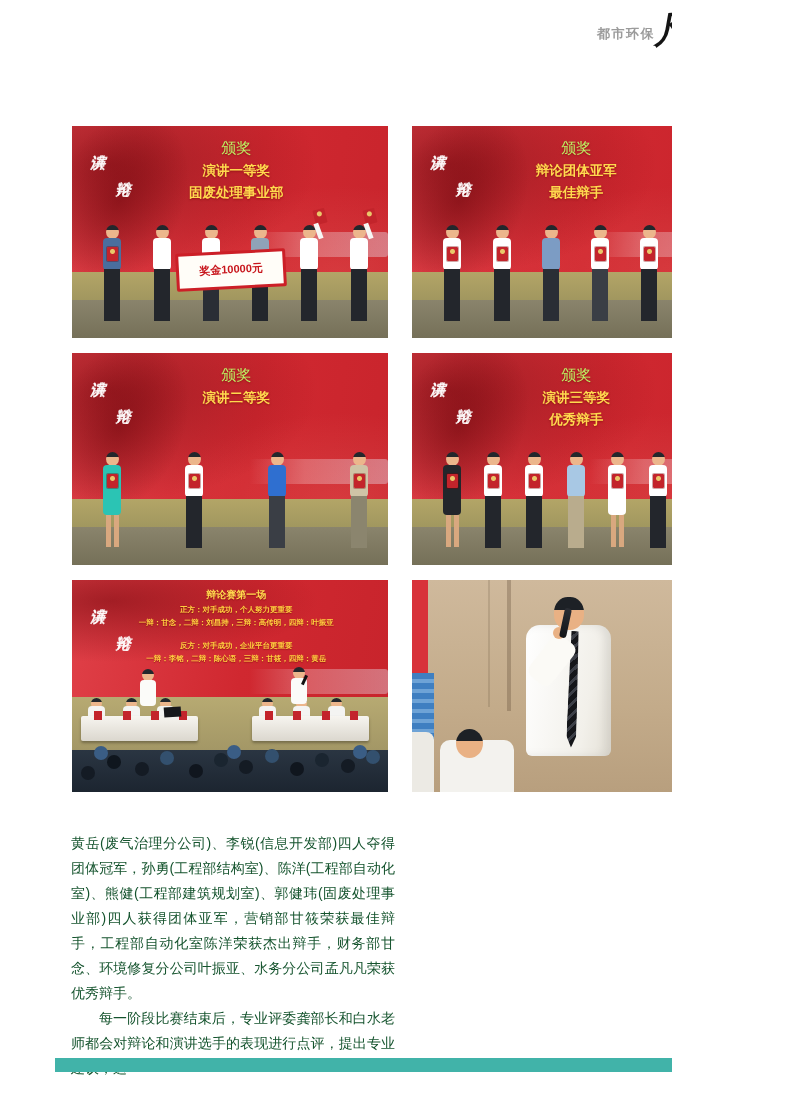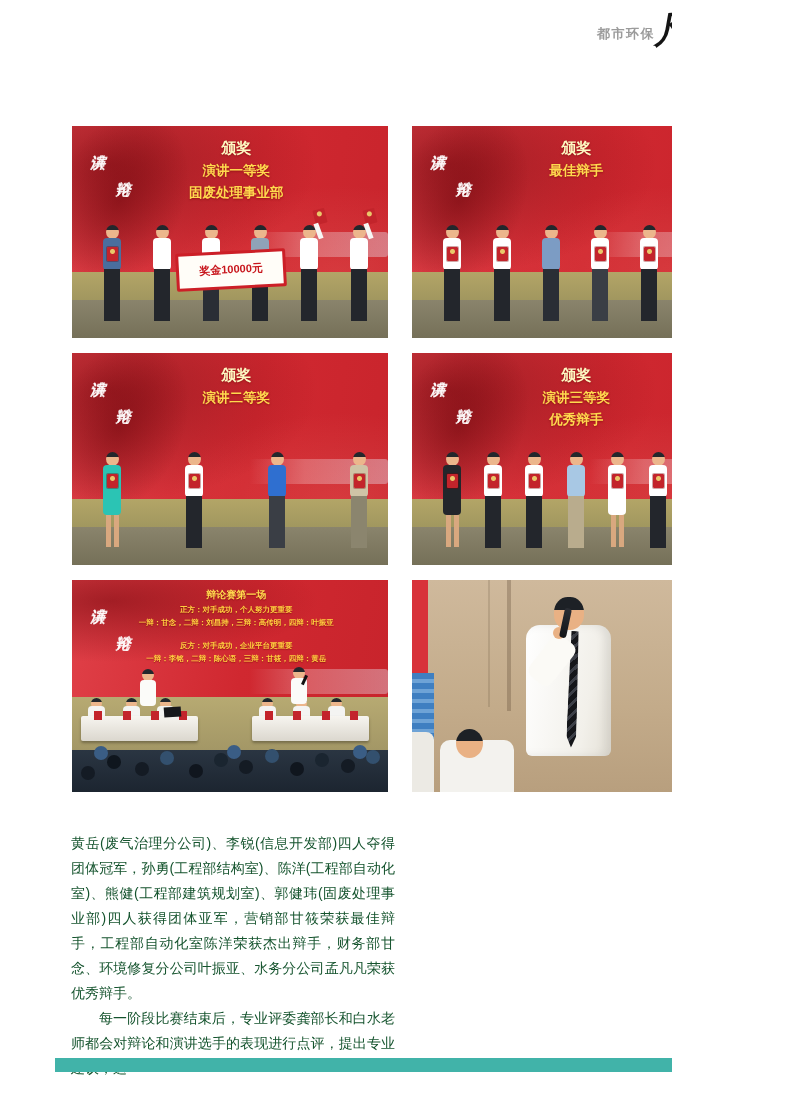--- a/index.html
+++ b/index.html
@@ -17,21 +17,21 @@
   .pagebox{position:absolute;left:754px;top:70px;width:38px;height:23px;
          display:flex;align-items:center;justify-content:center;
          color:#fff;font-size:13px;}
   .pagebox .notch{position:absolute;left:0;top:0;width:6px;height:6px;background:#fff;}
   
   .photo{position:absolute;width:316px;height:212px;overflow:hidden;background:#c8242c;}
   #photo1{left:72px;top:126px;} #photo2{left:412px;top:126px;}
   #photo3{left:72px;top:353px;} #photo4{left:412px;top:353px;}
   #photo5{left:72px;top:580px;} #photo6{left:412px;top:580px;background:#c3ab8a;}
   .cap{position:absolute;left:4%;right:0;text-align:center;z-index:5;}
-  .cap .l1{font-size:15px;font-weight:bold;color:#fef9c3;margin:2px 0;
+  .cap .l1{font-size:15px;font-weight:normal;color:#bef264;margin:2px 0;
            text-shadow:0 1px 2px rgba(110,0,0,.5);}
   .cap .l2{font-size:13.5px;font-weight:bold;color:#ffd94e;margin:4px 0;
            text-shadow:0 1px 2px rgba(110,0,0,.5);}
   .dcap .t{font-size:10px;font-weight:bold;color:#ffd94e;margin:2px 16px;text-shadow:0 1px 1px rgba(110,0,0,.5);}
   .dcap .b{font-size:7.5px;font-weight:bold;color:#ffcf3f;margin:3px 0;text-shadow:0 1px 1px rgba(110,0,0,.5);}
   .wm{position:absolute;z-index:4;color:rgba(255,255,255,.88);writing-mode:vertical-rl;
       font-style:italic;font-weight:bold;font-size:15px;letter-spacing:2px;
       font-family:"DejaVu Serif",serif;}
   
   .col{position:absolute;width:324px;font-size:14px;line-height:25px;
@@ -111,20 +111,21 @@
   <div class="photo" id="photo2">
       <div style="position: absolute; inset: 0px; background: radial-gradient(120% 95% at 12% 18%, rgba(115, 6, 12, 0.55), rgba(115, 6, 12, 0) 55%), radial-gradient(90% 70% at 85% 70%, rgba(255, 130, 120, 0.22), rgba(255, 130, 120, 0) 60%), linear-gradient(100deg, rgb(224, 64, 72), rgb(208, 40, 48) 55%, rgb(200, 36, 44));"></div>
       <div style="position: absolute; left: -14%; top: -28%; width: 58%; height: 125%; transform: rotate(24deg); background: radial-gradient(50% 50%, rgba(105, 4, 10, 0.5), transparent 70%);"></div>
       <div style="position: absolute; left: 0px; right: 0px; bottom: 18%; height: 13%; background: linear-gradient(rgb(179, 165, 103), rgb(161, 151, 95)); z-index: 2;"></div>
       <div style="position: absolute; left: 0px; right: 0px; bottom: 0px; height: 18%; background: linear-gradient(rgb(138, 132, 108), rgb(117, 112, 88)); z-index: 2;"></div>
       <div style="position: absolute; right: 0px; top: 50%; width: 44%; height: 12%; background: linear-gradient(90deg, rgba(255, 255, 255, 0), rgba(255, 255, 255, 0.25) 40%, rgba(230, 242, 255, 0.38)); border-radius: 3px; z-index: 3;"></div>
       <div class="wm" style="left: 5%; top: 7%;">演讲</div>
       <div class="wm" style="left: 13%; top: 20%;">辩论</div>
       <div class="cap" style="top: 5%;">
         <div class="l1">颁奖</div>
+        <div class="l2">辩论团体亚军</div>
         <div class="l2">最佳辩手</div>
       </div>
       <div style="position: absolute; bottom: 5%; left: 8%; width: 30px; height: 102px; z-index: 6;">
         <div style="position: absolute; left: 9px; top: 0px; width: 13px; height: 14px; border-radius: 50%; background: linear-gradient(rgb(35, 39, 44) 0px, rgb(35, 39, 44) 36%, rgb(236, 182, 140) 36%);"></div>
         <div style="position: absolute; left: 6px; top: 13px; width: 18px; height: 32px; border-radius: 4px; background: rgb(255, 255, 255);"></div>
         <div style="position: absolute; left: 7px; top: 44px; width: 16px; height: 52px; background: rgb(35, 38, 44);"></div>
         <div style="position: absolute; left: 10px; top: 22px; width: 11px; height: 14px; border-radius: 1px; background: radial-gradient(circle at 50% 32%, rgb(233, 199, 106) 0px, rgb(233, 199, 106) 2px, rgb(195, 36, 43) 3px); box-shadow: rgba(120, 0, 0, 0.35) 0px 0px 0px 1px;"></div>
       </div>
       <div style="position: absolute; bottom: 5%; left: 23.6%; width: 30px; height: 102px; z-index: 6;">
         <div style="position: absolute; left: 9px; top: 0px; width: 13px; height: 14px; border-radius: 50%; background: linear-gradient(rgb(35, 39, 44) 0px, rgb(35, 39, 44) 36%, rgb(236, 182, 140) 36%);"></div>

